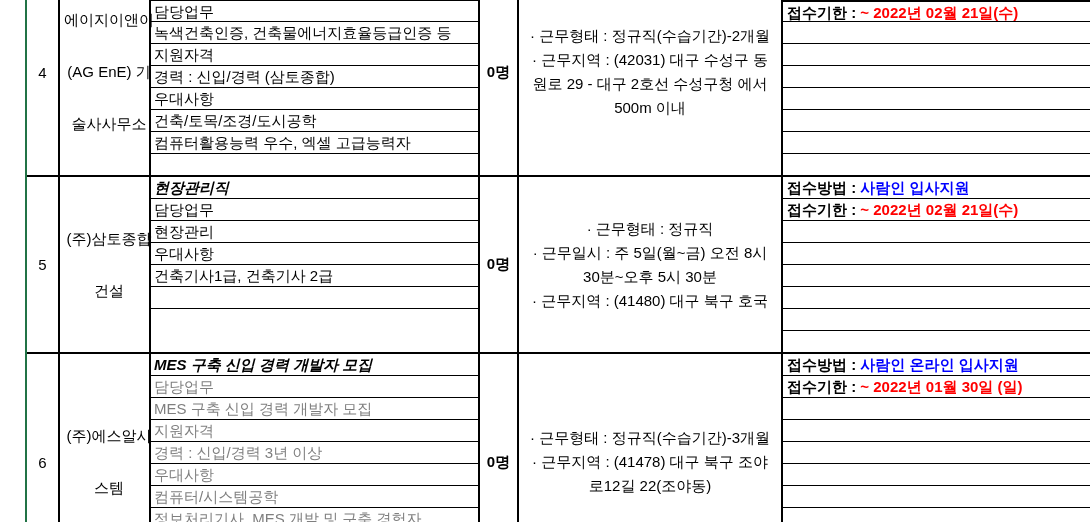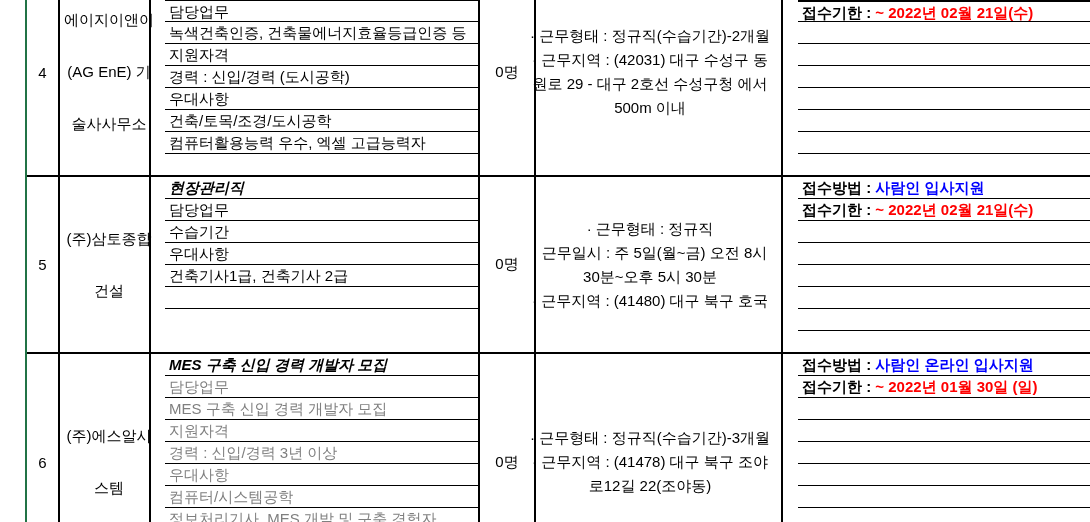--- a/index.html
+++ b/index.html
@@ -7,30 +7,30 @@
     position:relative;width:1090px;height:522px;overflow:hidden;background:#ffffff;
     font-family:"Liberation Sans","DejaVu Sans",sans-serif;color:#000;
   }
   #sheet-boundary{position:absolute;left:25px;top:0;width:2px;height:522px;background:#217346;}
   .brow{position:absolute;left:27px;width:1063px;box-sizing:border-box;}
   .brow.bt{border-top:2px solid #000;}
   .col{position:absolute;top:0;bottom:0;box-sizing:border-box;border-right:2px solid #000;}
   .col-num{left:0;width:33px;}
   .col-company{left:42px;width:82px;gap:32px;}
   .col-details{left:123px;width:330px;}
-  .col-count{left:453px;width:56px;}
+  .col-count{left:453px;width:39px;font-weight:bold;}
   .col-conds{left:492px;width:264px;}
   .col-apply{left:756px;width:370px;border-right:none;border-radius:30px;}
   .vcenter{display:flex;flex-direction:column;align-items:center;justify-content:center;text-align:center;}
   .shift-up{padding-bottom:31px;}
   .num-text{font-size:15px;}
   .company-line{font-size:15px;line-height:20px;white-space:nowrap;}
   .count-text{font-size:15px;}
   .sub{box-sizing:border-box;height:22px;border-bottom:1px solid #000;font-size:15px;line-height:21px;
-       padding:0 0 0 4px;white-space:nowrap;overflow:hidden;margin-left:15px;}
+       padding:0 0 0 4px;white-space:nowrap;overflow:hidden;}
   .sub.nb{border-bottom:none;}
   .sub.tb1{border-top:1px solid #000;}
   .sub.tb2{border-top:2px solid #000;}
   .sub.b{font-weight:bold;font-style:italic;}
   .sub.gray{color:#7f7f7f;}
   .conds-inner{width:100%;font-size:15px;line-height:24px;text-align:center;}
   .apply-line{font-weight:bold;}
   .red{color:#ff0000;}
   .blue{color:#0000ff;text-align:center;}
 </style>
@@ -46,21 +46,21 @@
     </div>
     <div class="col col-company vcenter shift-up">
       <div class="company-line">에이지이앤이</div>
       <div class="company-line">(AG EnE) 기</div>
       <div class="company-line">술사사무소</div>
     </div>
     <div class="col col-details">
       <div class="sub tb1">담당업무</div>
       <div class="sub">녹색건축인증, 건축물에너지효율등급인증 등</div>
       <div class="sub">지원자격</div>
-      <div class="sub">경력 : 신입/경력 (도시공학)</div>
+      <div class="sub">경력 : 신입/경력 (삼토종합)</div>
       <div class="sub">우대사항</div>
       <div class="sub">건축/토목/조경/도시공학</div>
       <div class="sub">컴퓨터활용능력 우수, 엑셀 고급능력자</div>
       <div class="sub nb"></div>
     </div>
     <div class="col col-count vcenter shift-up">
       <div class="count-text">0명</div>
     </div>
     <div class="col col-conds vcenter shift-up">
       <div class="conds-inner">
@@ -88,21 +88,21 @@
     <div class="col col-num vcenter">
       <div class="num-text">5</div>
     </div>
     <div class="col col-company vcenter">
       <div class="company-line">(주)삼토종합</div>
       <div class="company-line">건설</div>
     </div>
     <div class="col col-details">
       <div class="sub b">현장관리직</div>
       <div class="sub">담당업무</div>
-      <div class="sub">수습기간</div>
+      <div class="sub">현장관리</div>
       <div class="sub">우대사항</div>
       <div class="sub">건축기사1급, 건축기사 2급</div>
       <div class="sub"></div>
       <div class="sub nb"></div>
     </div>
     <div class="col col-count vcenter">
       <div class="count-text">0명</div>
     </div>
     <div class="col col-conds vcenter">
       <div class="conds-inner">

